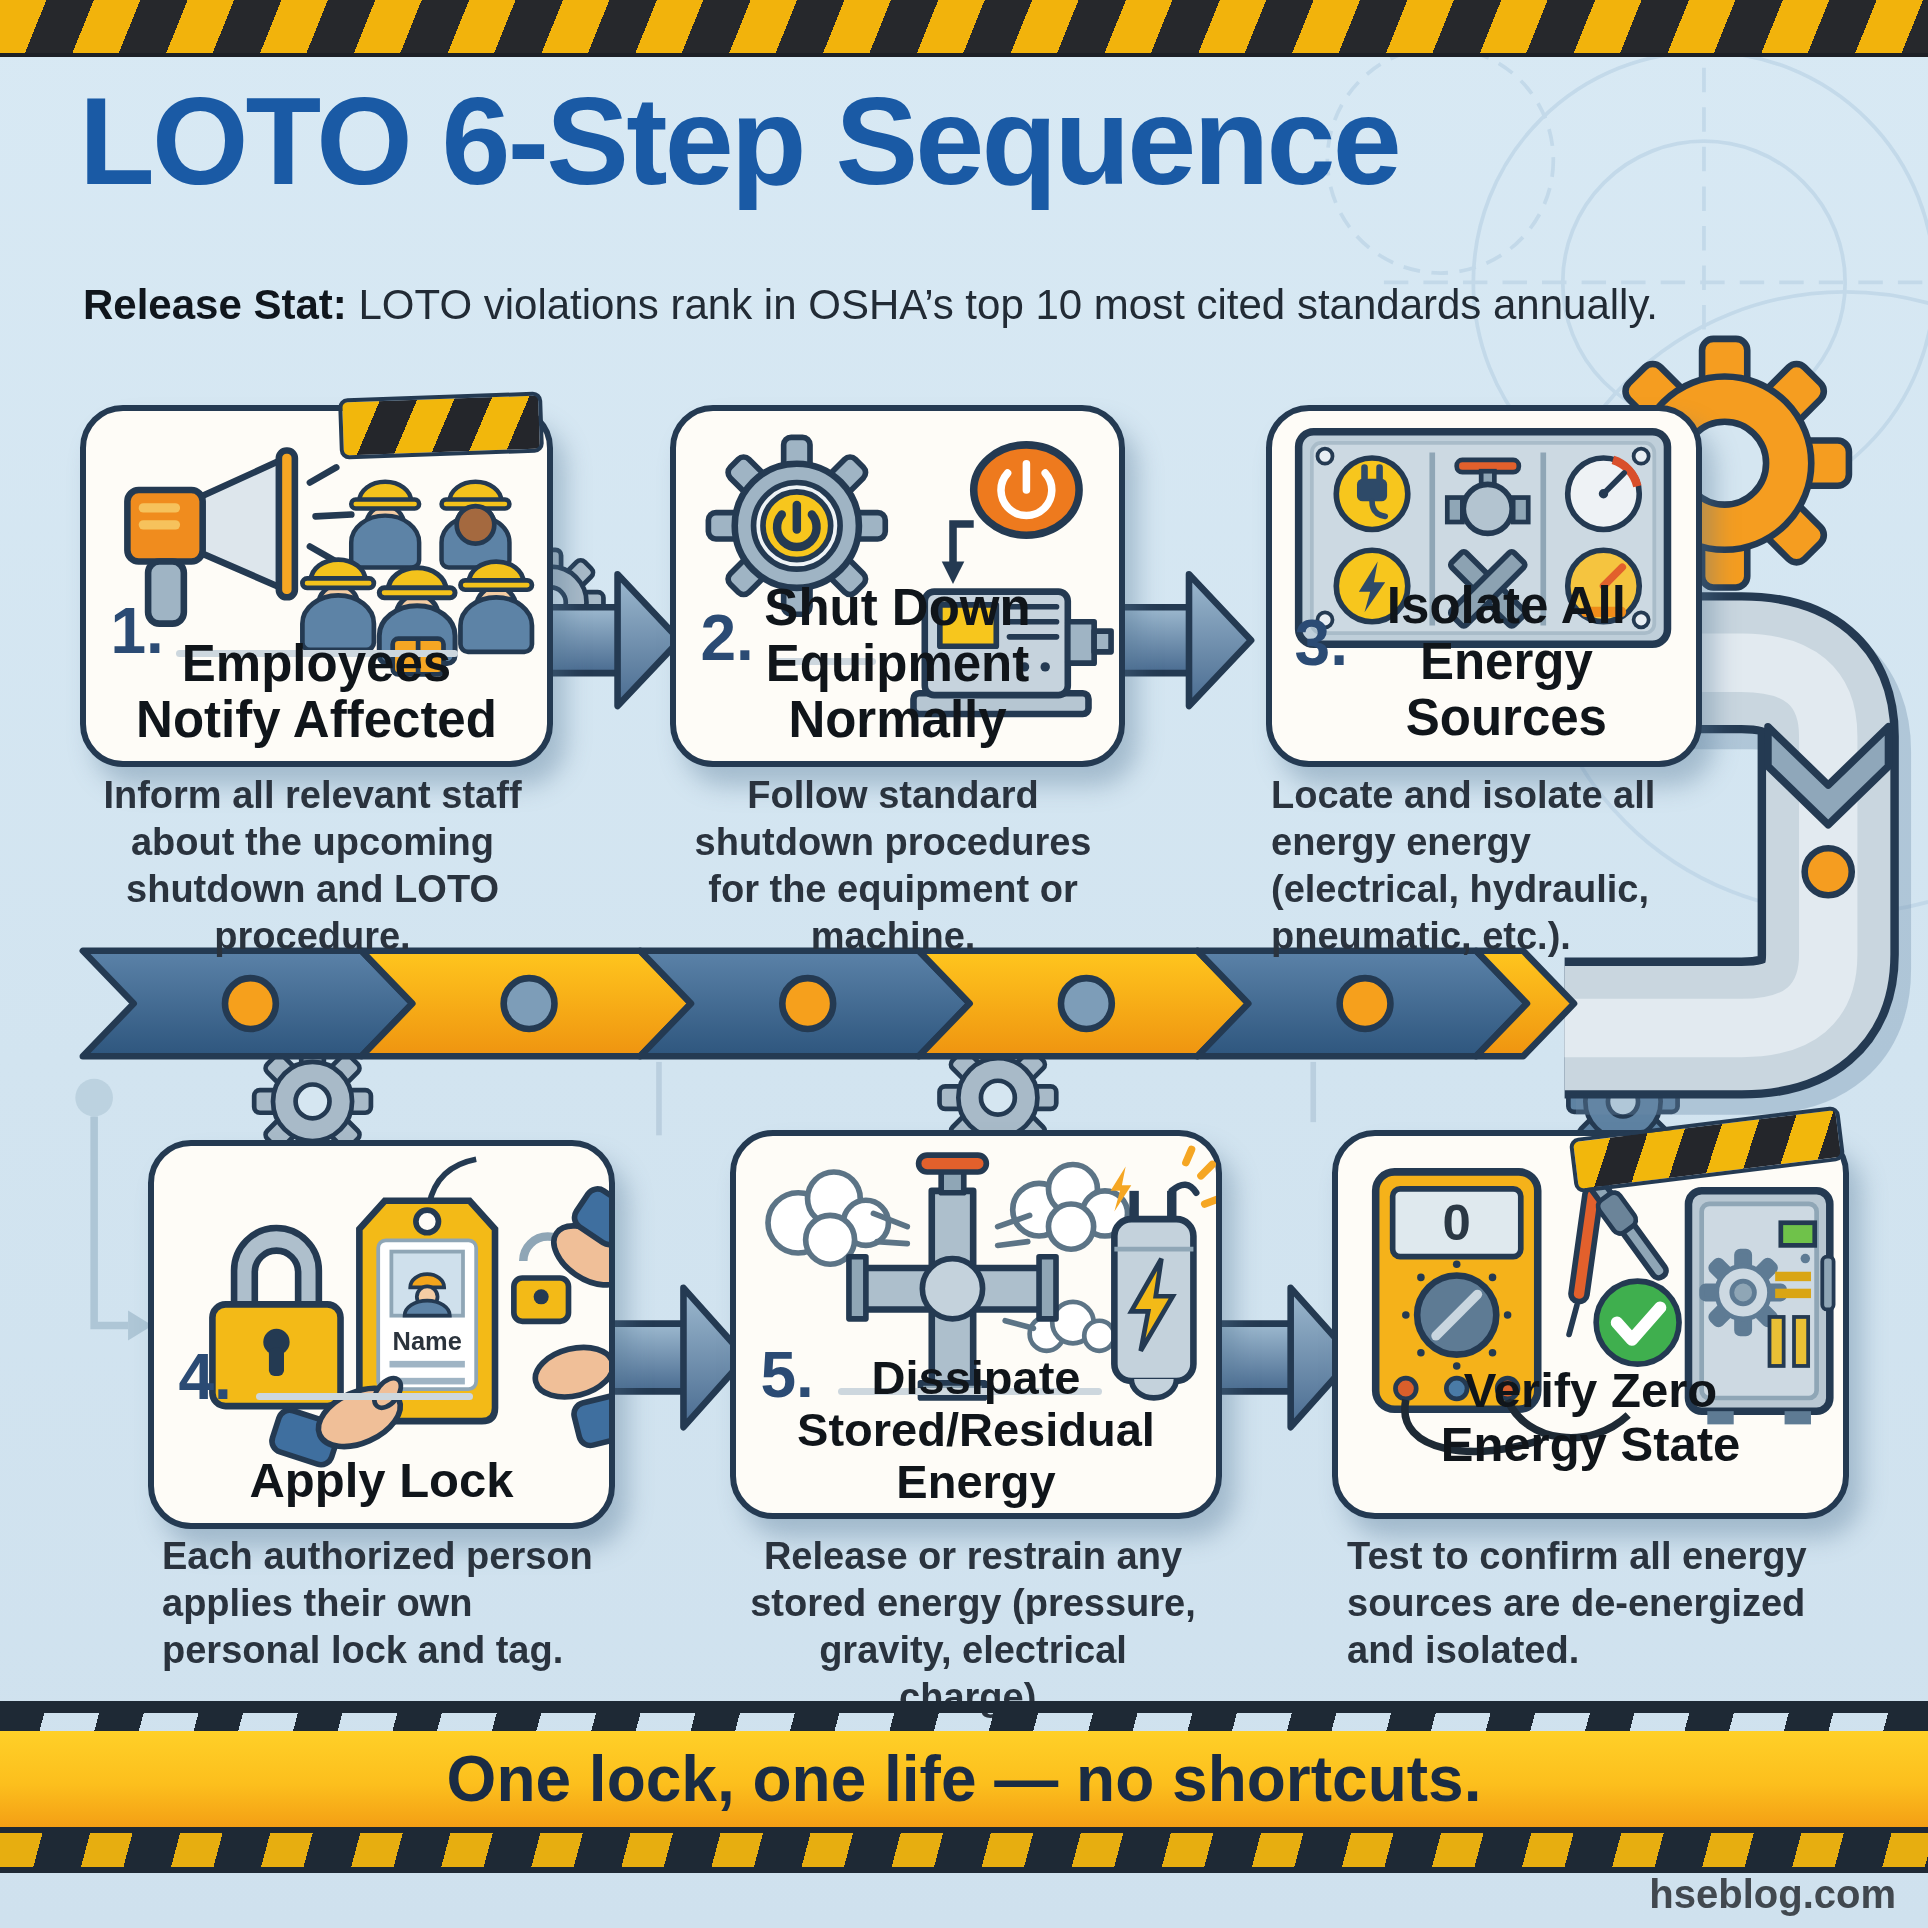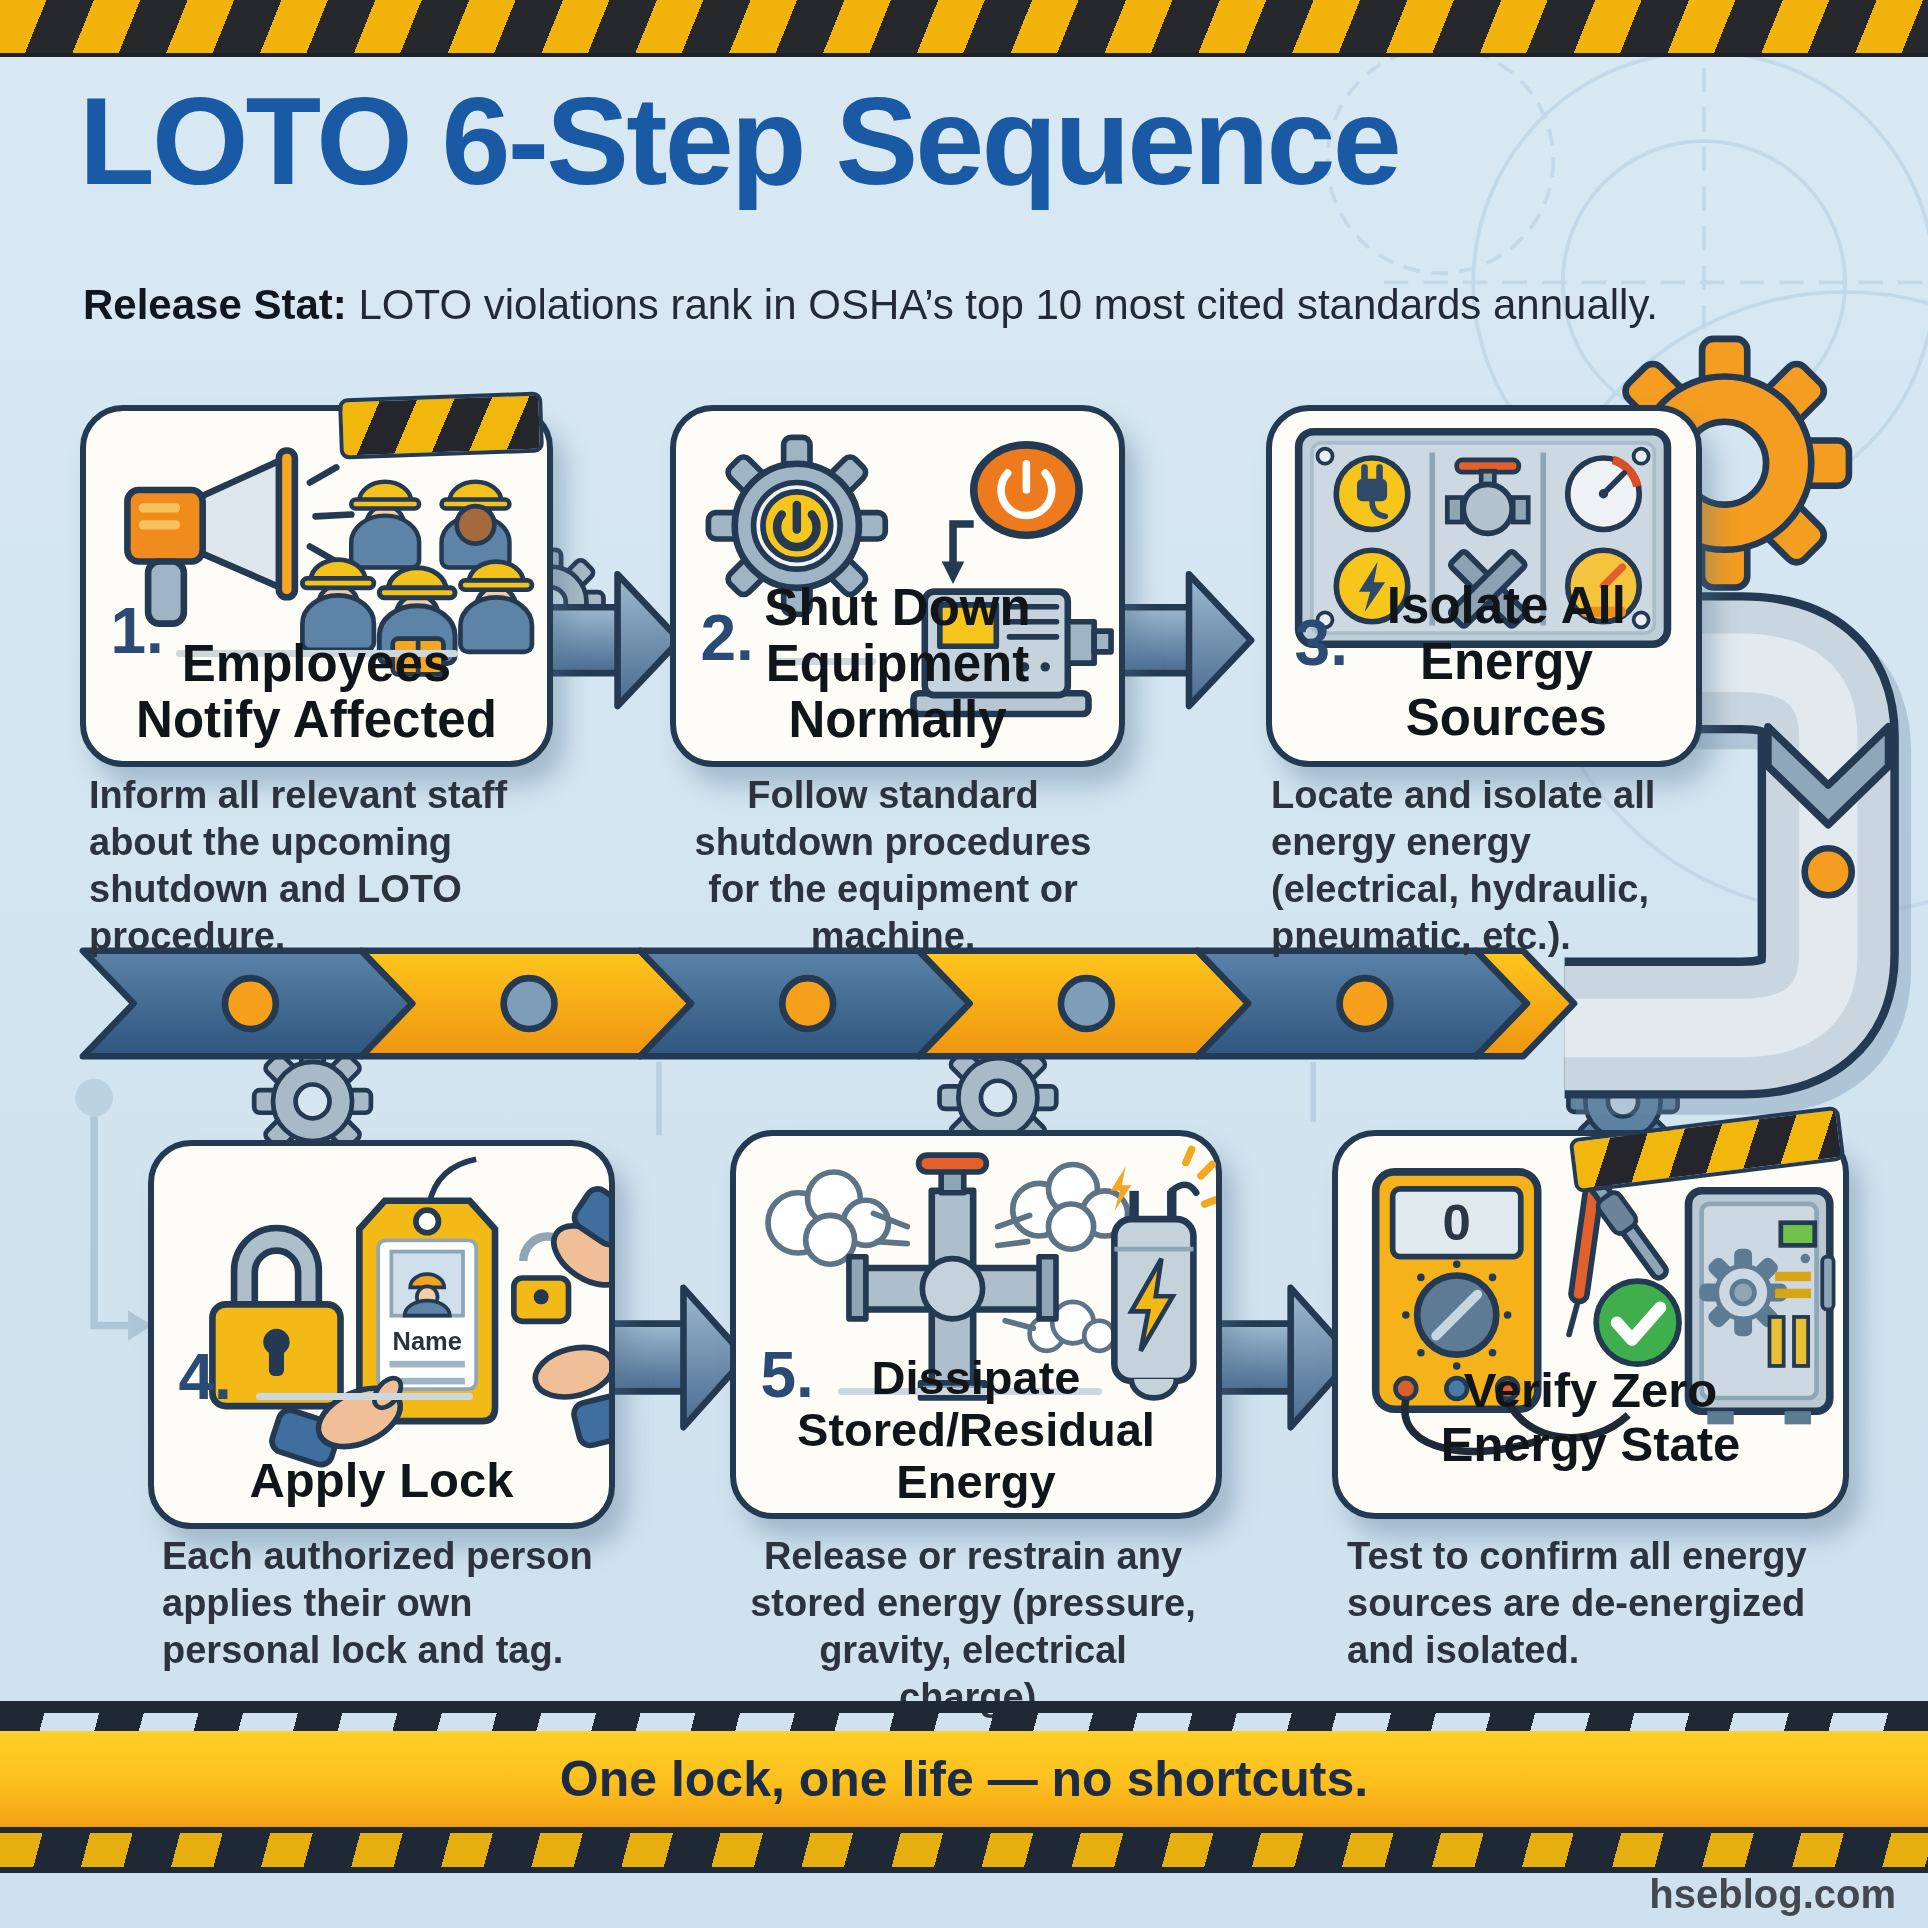--- a/index.html
+++ b/index.html
@@ -46,21 +46,21 @@
   .saw-top .bar{position:absolute;left:0;top:0;width:100%;height:12.2px;background:#1e2935;}
   .saw-top .teeth{
     position:absolute;left:0;top:11.3px;width:100%;height:21px;
     background:repeating-linear-gradient(105deg,#1e2935 0 43px,rgba(0,0,0,0) 43px 96px);
   }
   .banner{
     position:absolute;left:0;top:1731px;width:1928px;height:96px;z-index:4;
     background:linear-gradient(180deg,#ffd028 0%,#fcbf1d 55%,#f49f15 100%);
     display:flex;align-items:center;justify-content:center;
   }
-  .banner-text{font-size:50px;font-weight:bold;color:#1b2c44;}
+  .banner-text{font-size:64px;font-weight:bold;color:#1b2c44;}
   .hazard-bottom{
     position:absolute;left:0;top:1827px;width:1928px;height:34px;z-index:4;
     background:repeating-linear-gradient(105deg,#e7ae10 0 41px,#1e2935 41px 87px);
     border-top:6.6px solid #1e2935;border-bottom:6.6px solid #1e2935;
   }
   .brand{position:absolute;right:32px;top:1872px;z-index:4;font-size:40px;font-weight:bold;color:#41484f;margin-left:31px;}
 </style>
 </head>
 <body>
 
@@ -214,21 +214,21 @@
       <rect x="326" y="242" width="54" height="38" rx="6" fill="#f5a623" stroke="#243a52" stroke-width="5"></rect>
       <line x1="353" y1="242" x2="353" y2="280" stroke="#243a52" stroke-width="5"></line>
     </svg>
     <div class="num" style="left:24.5px;top:183px;">1.</div>
     <div class="titl" style="bottom:13px;">
       <div>Employees</div>
       <div>Notify Affected</div>
     </div>
   </div>
   <div class="corner-hazard" style="left:339px;top:395px;width:196px;height:53px;transform:rotate(-2deg);"></div>
-  <div class="desc" style="left:89px;top:772px;width:447px;">Inform all relevant staff about the upcoming shutdown and LOTO procedure.</div>
+  <div class="desc" style="left:89px;top:772px;width:447px;text-align:center;">Inform all relevant staff about the upcoming shutdown and LOTO procedure.</div>
 
   <div class="card" style="left:670px;top:405px;width:443px;height:350px;">
     <div class="rule" style="left:96px;top:247px;width:104px;"></div>
     <svg class="icon" viewBox="0 0 470 372">
       <g transform="translate(128,122)" stroke="#243a52" stroke-width="6">
         <rect x="-14" y="-94" width="28" height="188" rx="8" fill="#9fb4c4"></rect>
         <rect x="-14" y="-94" width="28" height="188" rx="8" fill="#9fb4c4" transform="rotate(45)"></rect>
         <rect x="-14" y="-94" width="28" height="188" rx="8" fill="#9fb4c4" transform="rotate(90)"></rect>
         <rect x="-14" y="-94" width="28" height="188" rx="8" fill="#9fb4c4" transform="rotate(135)"></rect>
         <circle r="66" fill="#9fb4c4" stroke-width="7"></circle>

